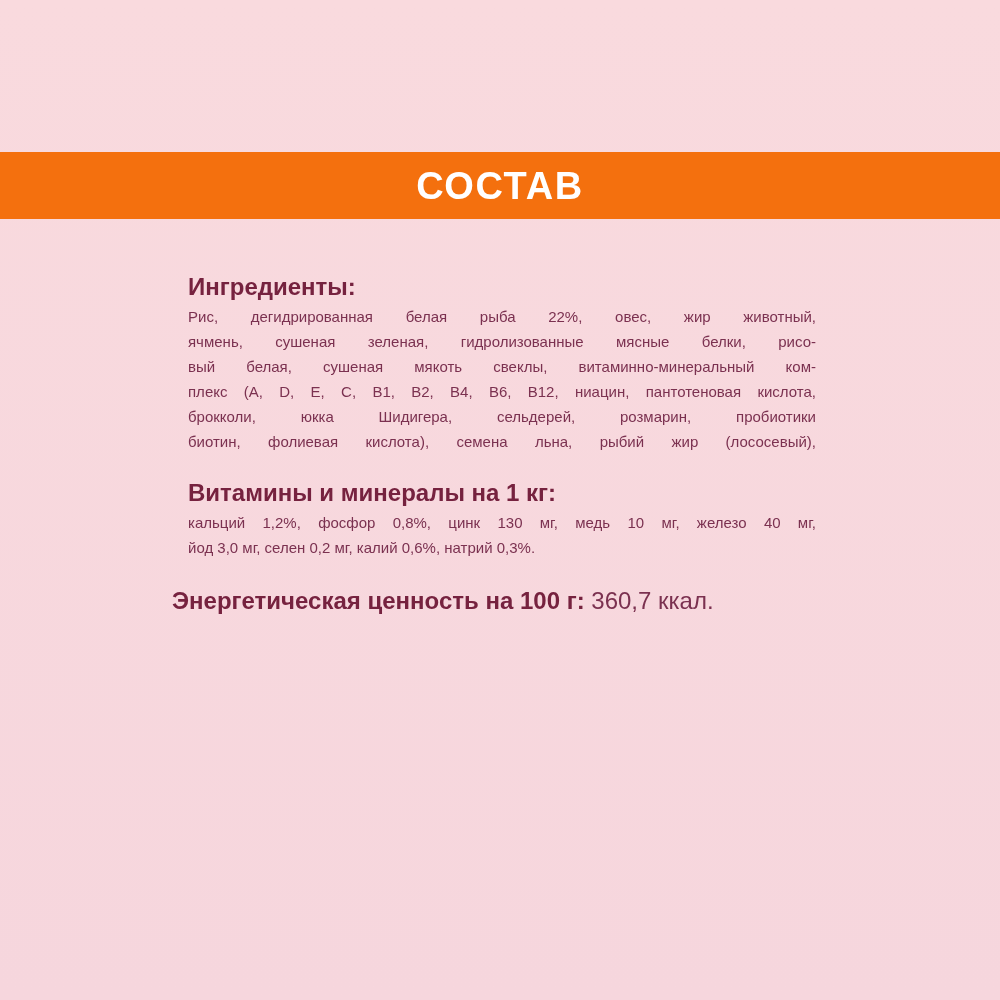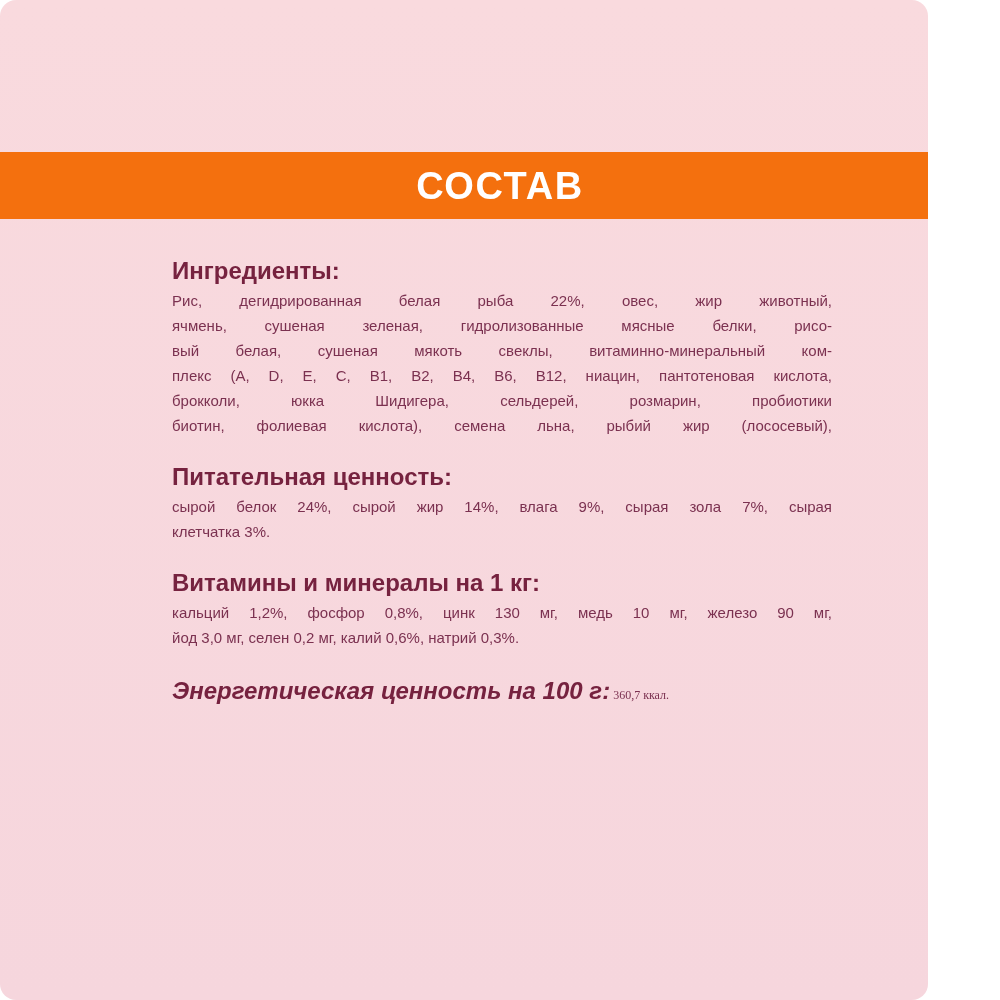--- a/index.html
+++ b/index.html
@@ -1,24 +1,23 @@
 <!DOCTYPE html>
 <html style="--band: #f4700e; --band-text: #ffffff; --bg-top: #f9dade; --bg-bottom: #f6d6dd; --heading-text: #76223f; --body-text: #7b3150;"><head>
 <meta charset="utf-8">
 <style>
   html, body { margin: 0; padding: 0; }
   body { font-family: "Liberation Sans", "DejaVu Sans", sans-serif; }
 
   .page {
     position: relative;
-    width: 928px;
+    width: 1000px;
     height: 1000px;
     overflow: hidden;
     background: linear-gradient(180deg, var(--bg-top, #f9dade) 0%, var(--bg-bottom, #f6d6dd) 100%);
-    border-radius: 16px;
   }
 
   .band {
     position: absolute;
     left: 0;
     top: 152px;
     width: 1000px;
     height: 67px;
     background: var(--band, #f4700e);
     display: flex;
@@ -34,21 +33,21 @@
     line-height: 1;
   }
 
   .content {
     position: absolute;
     left: 172px;
     top: 258px;
     width: 660px;
   }
 
-  .section { margin: 0; }
+  .section { margin: 16px; }
   .section + .section { margin-top: 26px; }
 
   .section-heading {
     color: var(--heading-text, #76223f);
     font-size: 24px;
     font-weight: 700;
     line-height: 26px;
     margin: 0 0 4px 0;
   }
 
@@ -62,27 +61,25 @@
   .line.last { text-align-last: left; }
 
   .energy {
     margin-top: 26px;
     line-height: 30px;
   }
   .energy-label {
     color: var(--heading-text, #76223f);
     font-size: 24px;
     font-weight: 700;
-    font-style: italic;
   }
   .energy-value {
     color: var(--body-text, #7b3150);
-    font-size: 12px;
+    font-size: 24px;
     font-weight: 400;
-    font-family: Liberation Serif, serif;
   }
 </style>
 </head>
 <body>
 
 <div class="page">
 
   <div class="band">
     <span class="band-title">СОСТАВ</span>
   </div>
@@ -92,29 +89,24 @@
     <div class="section">
       <h2 class="section-heading">Ингредиенты:</h2>
       <div class="line stretch">Рис, дегидрированная белая рыба 22%, овес, жир животный,</div>
       <div class="line stretch">ячмень, сушеная зеленая, гидролизованные мясные белки, рисо-</div>
       <div class="line stretch">вый белая, сушеная мякоть свеклы, витаминно-минеральный ком-</div>
       <div class="line stretch">плекс (А, D, Е, С, В1, В2, В4, В6, В12, ниацин, пантотеновая кислота,</div>
       <div class="line stretch">брокколи, юкка Шидигера, сельдерей, розмарин, пробиотики</div>
       <div class="line stretch">биотин, фолиевая кислота), семена льна, рыбий жир (лососевый),</div>
     </div>
 
-    <div class="section">
-      <h2 class="section-heading">Питательная ценность:</h2>
-      <div class="line stretch">сырой белок 24%, сырой жир 14%, влага 9%, сырая зола 7%, сырая</div>
-      <div class="line last">клетчатка 3%.</div>
-    </div>
 
     <div class="section">
       <h2 class="section-heading">Витамины и минералы на 1 кг:</h2>
-      <div class="line stretch">кальций 1,2%, фосфор 0,8%, цинк 130 мг, медь 10 мг, железо 90 мг,</div>
+      <div class="line stretch">кальций 1,2%, фосфор 0,8%, цинк 130 мг, медь 10 мг, железо 40 мг,</div>
       <div class="line last">йод 3,0 мг, селен 0,2 мг, калий 0,6%, натрий 0,3%.</div>
     </div>
 
 
     <div class="energy">
       <span class="energy-label">Энергетическая ценность на 100 г:</span><span class="energy-value"> 360,7 ккал.</span>
     </div>
 
   </div>
 </div>

